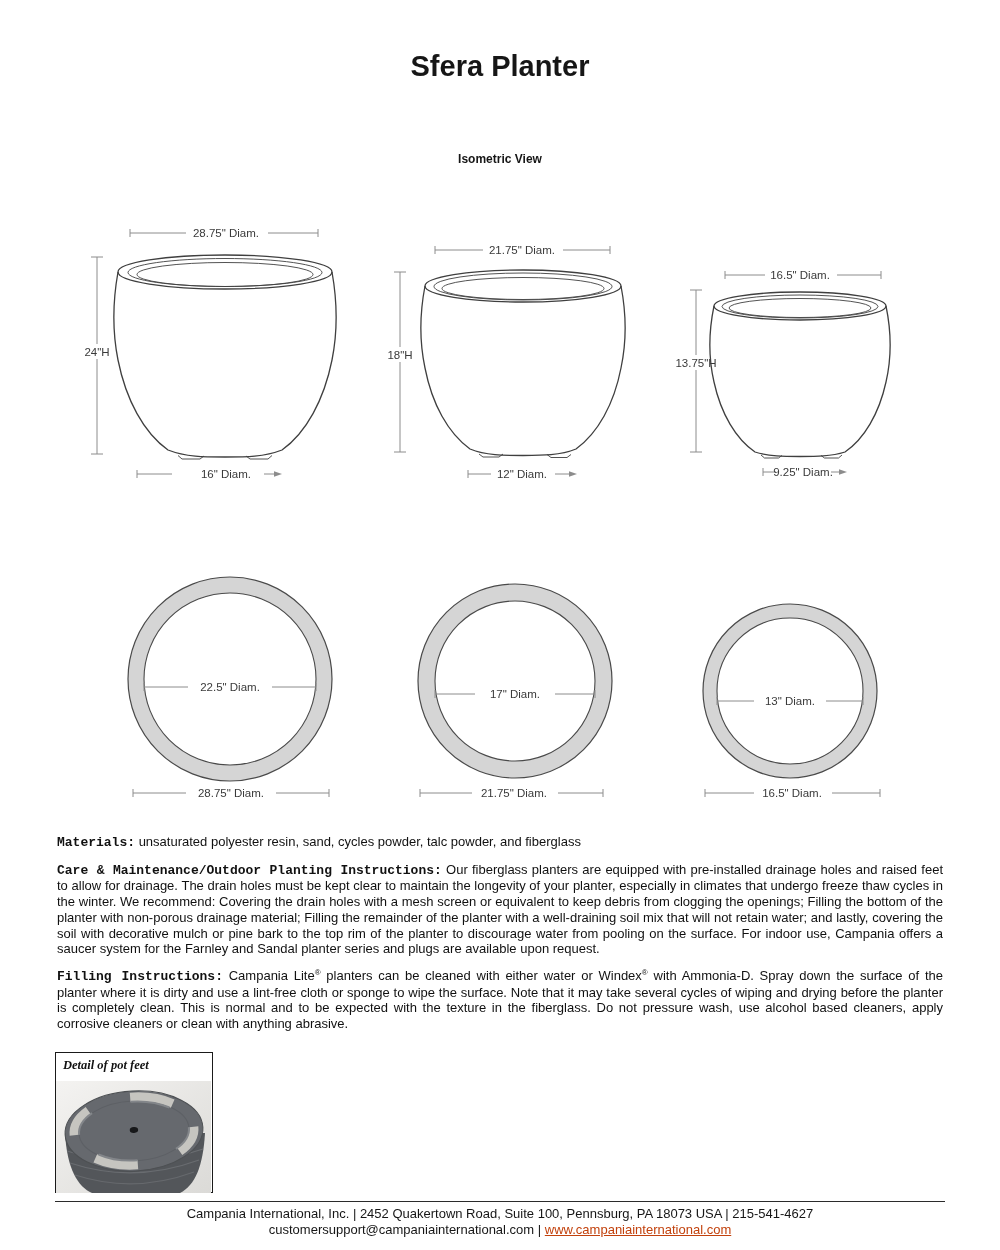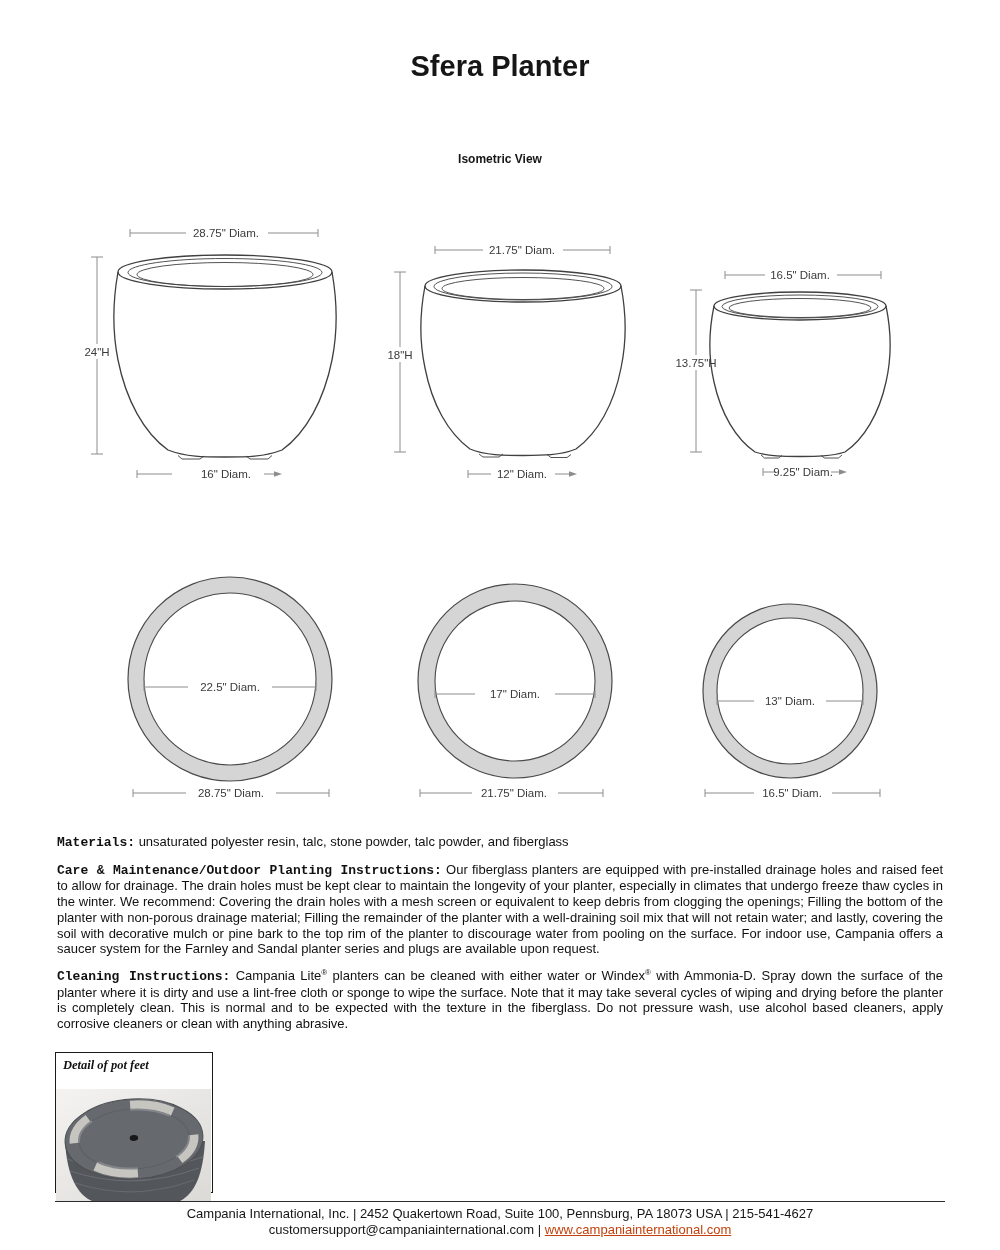--- a/index.html
+++ b/index.html
@@ -21,21 +21,21 @@
   .ring-inner{fill:#ffffff;stroke:#4a4a4a;stroke-width:1.1;}
   .text-block{position:absolute;top:812px;left:57px;width:886px;font-size:13px;
         line-height:15.7px;text-align:justify;color:#111;}
   .text-block p{margin:0 0 11px 0;}
   .text-block p:last-child{margin-bottom:0;}
   .text-block b{font-weight:bold;font-family:Liberation Mono, monospace;}
   .text-block sup{font-size:8px;vertical-align:super;line-height:0;}
   .detail-box{position:absolute;top:1030px;left:55px;width:158px;height:141px;
         border:1.3px solid #1a1a1a;box-sizing:border-box;background:#fff;}
   .detail-caption{font-family:"Liberation Serif", serif;font-style:italic;font-weight:bold;
-        font-size:12.5px;padding:5px 0 16px 7px;color:#111;}
+        font-size:12.5px;padding:5px 0 8px 7px;color:#111;}
   .detail-photo{position:relative !important;display:block;}
   .footer-rule{position:absolute;top:1179px;left:55px;width:890px;height:0;
         border-top:1.5px solid #2b2b2b;}
   .footer-line{position:absolute;left:0;width:100%;text-align:center;font-size:13px;color:#161616;}
   #footer-line1{top:1184px;}
   #footer-line2{top:1200px;}
   .web-link{color:#c2410c;text-decoration:underline;cursor:pointer;}
 </style>
 </head>
 <body>
@@ -196,28 +196,28 @@
       <line class="dim-line" x1="3" y1="190" x2="52" y2="190"></line>
       <line class="dim-line" x1="130" y1="190" x2="178" y2="190"></line>
       <line class="dim-line" x1="178" y1="186" x2="178" y2="194"></line>
       <text x="90" y="194" text-anchor="middle">16.5" Diam.</text>
     </g>
   </svg>
 
   <div class="text-block">
     <p>
       <b>Materials:</b>
-      <span>unsaturated polyester resin, talc, stone powder, talc powder, and fiberglass</span>
+      <span>unsaturated polyester resin, sand, cycles powder, talc powder, and fiberglass</span>
     </p>
     <p>
       <b>Care &amp; Maintenance/Outdoor Planting Instructions:</b>
       <span>Our fiberglass planters are equipped with pre-installed drainage holes and raised feet to allow for drainage. The drain holes must be kept clear to maintain the longevity of your planter, especially in climates that undergo freeze thaw cycles in the winter. We recommend: Covering the drain holes with a mesh screen or equivalent to keep debris from clogging the openings; Filling the bottom of the planter with non-porous drainage material; Filling the remainder of the planter with a well-draining soil mix that will not retain water; and lastly, covering the soil with decorative mulch or pine bark to the top rim of the planter to discourage water from pooling on the surface. For indoor use, Campania offers a saucer system for the Farnley and Sandal planter series and plugs are available upon request.</span>
     </p>
     <p>
-      <b>Cleaning Instructions:</b>
+      <b>Filling Instructions:</b>
       <span>Campania Lite</span><sup>®</sup><span> planters can be cleaned with either water or Windex</span><sup>®</sup><span> with Ammonia-D. Spray down the surface of the planter where it is dirty and use a lint-free cloth or sponge to wipe the surface. Note that it may take several cycles of wiping and drying before the planter is completely clean. This is normal and to be expected with the texture in the fiberglass. Do not pressure wash, use alcohol based cleaners, apply corrosive cleaners or clean with anything abrasive.</span>
     </p>
   </div>
 
   <div class="detail-box">
     <div class="detail-caption">Detail of pot feet</div>
     <svg class="detail-photo" width="155" height="112" viewBox="0 0 155 112">
       <defs>
         <linearGradient id="bgGrad" x1="0" y1="0" x2="1" y2="1">
           <stop offset="0" stop-color="#f4f3f1"></stop>

